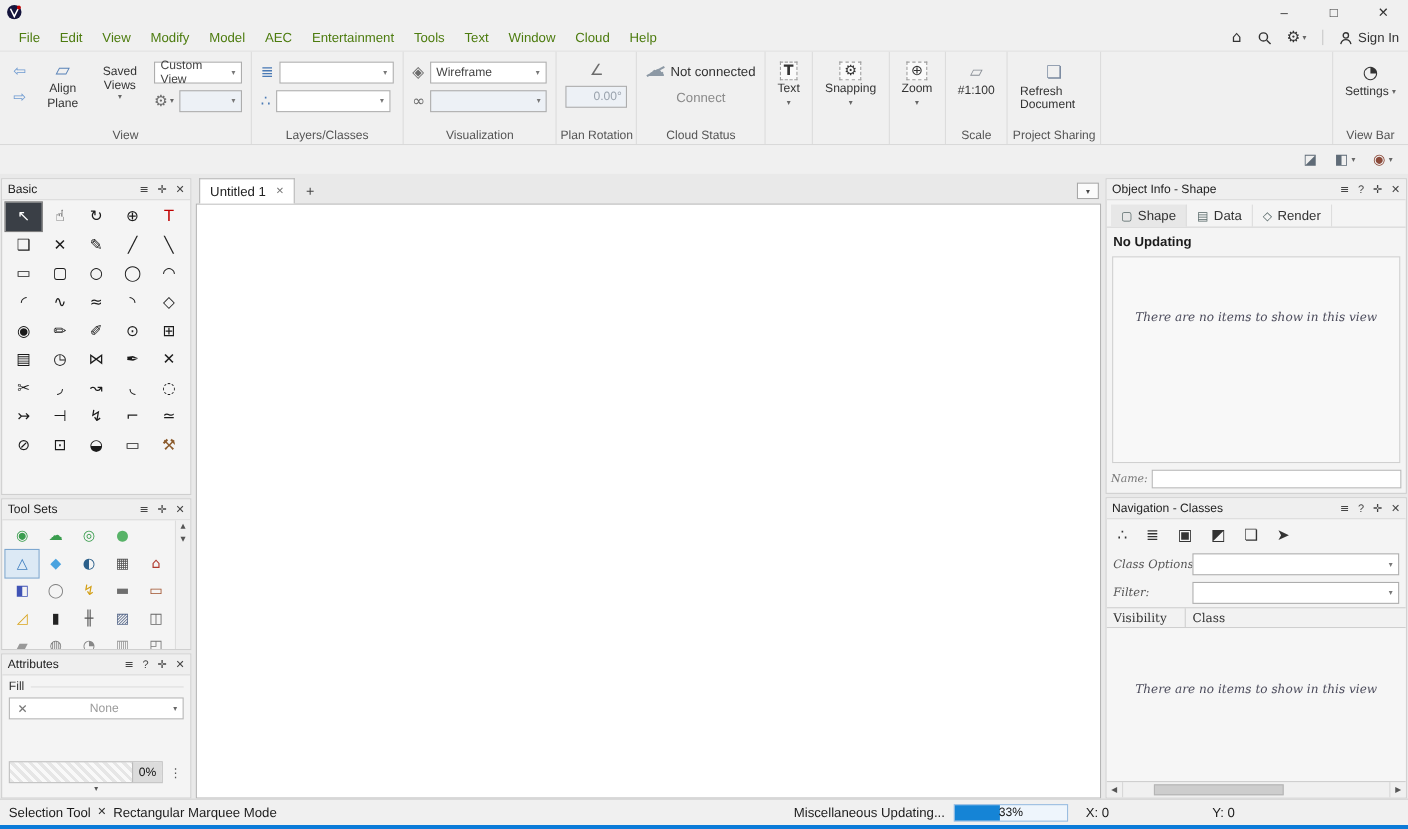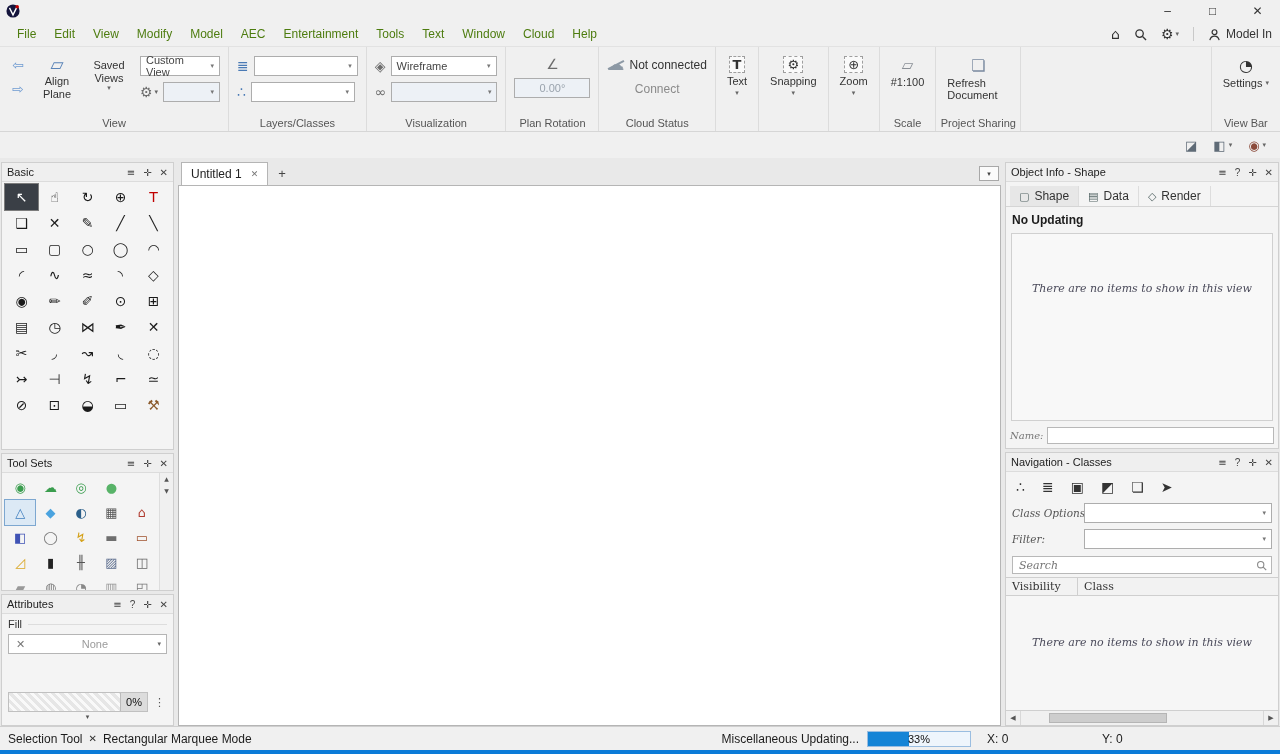--- a/index.html
+++ b/index.html
@@ -39,21 +39,21 @@
   .row { display:flex; align-items:center; gap:5px; }
   .nav-btn { width:20px; height:18px; display:flex; align-items:center; justify-content:center;
     font-size:14px; color:#6f9bd1; }
   .big-btn { display:flex; flex-direction:column; align-items:center; font-size:11px; color:#333;
     text-align:center; line-height:1.15; padding:0 2px; }
   .big-ic { font-size:17px; color:#5b84b8; line-height:1; margin-bottom:2px; }
   .combo { height:20px; border:1px solid #adadad; background:#fff; display:flex; align-items:center;
     padding:0 5px; font-size:11px; color:#444; }
   .combo .cv { margin-left:auto; font-size:7px; color:#777; padding-left:5px; }
   .combo.dim { background:#edf1f6; color:#9aa3ad; }
-  .w80 { width:80px; } .w104 { width:104px; } .w106 { width:106px; } .w56 { width:76px;padding-left:24px; }
+  .w80 { width:80px; } .w104 { width:104px; } .w106 { width:106px; } .w56 { width:56px;padding-left:24px; }
   .ic-btn { font-size:14px; color:#4a7ab5; display:flex; align-items:center; gap:2px; }
   .ic-gray { color:#6c6c6c; }
   .tallbtn { display:flex; flex-direction:column; align-items:center; gap:2px; font-size:11px; color:#333; padding:0 3px; }
   .boxed { border:1px dashed #9e9e9e; padding:0 3px; font-size:13px; color:#333; background:#fafafa; }
   .cloudwrap { position:relative; font-size:17px; color:#8d99a5; line-height:1; }
   .cloudwrap::after { content:""; position:absolute; left:0; top:8px; width:18px; height:2px;
     background:#8d99a5; transform:rotate(-28deg); }
   .muted { color:#8a8a8a; }
   .spacer { flex:1; }
 
@@ -218,21 +218,21 @@
     <span class="mr-icon">
       <span class="glyph">⚙</span>
       <span class="chev-sm glyph">▾</span>
     </span>
     <span class="mr-sep"></span>
     <span class="signin">
       <svg width="13" height="13" viewBox="0 0 14 14">
           <circle cx="7" cy="4.5" r="2.6" fill="none" stroke="#333" stroke-width="1.3"></circle>
           <path d="M2 13c.7-3 3-4.3 5-4.3S11.3 10 12 13" fill="none" stroke="#333" stroke-width="1.3"></path>
         </svg>
-      <span>Model In</span>
+      <span>Sign In</span>
     </span>
   </div>
 </div>
 
 <div class="ribbon">
 
   <div class="rsec">
     <div class="col">
       <span class="nav-btn glyph">⇦</span>
       <span class="nav-btn glyph">⇨</span>
@@ -739,27 +739,20 @@
         <div class="combo nav-combo">
           <span class="cv glyph">▾</span>
         </div>
       </div>
       <div class="nav-row">
         <span class="nav-label">Filter:</span>
         <div class="combo nav-combo">
           <span class="cv glyph">▾</span>
         </div>
       </div>
-      <div class="search-box">
-        <input class="search-input" placeholder="Search" style="">
-        <svg width="11" height="11" viewBox="0 0 14 14">
-            <circle cx="6" cy="6" r="4" fill="none" stroke="#888" stroke-width="1.4"></circle>
-            <line x1="9.2" y1="9.2" x2="13" y2="13" stroke="#888" stroke-width="1.4"></line>
-          </svg>
-      </div>
       <div class="nav-thead">
         <span class="th-vis">Visibility</span>
         <span class="th-class">Class</span>
       </div>
       <div class="nav-body">
         <div class="empty-text">There are no items to show in this view</div>
       </div>
       <div class="hscroll">
         <span class="hs-btn l glyph">◀</span>
         <span class="hs-track">

